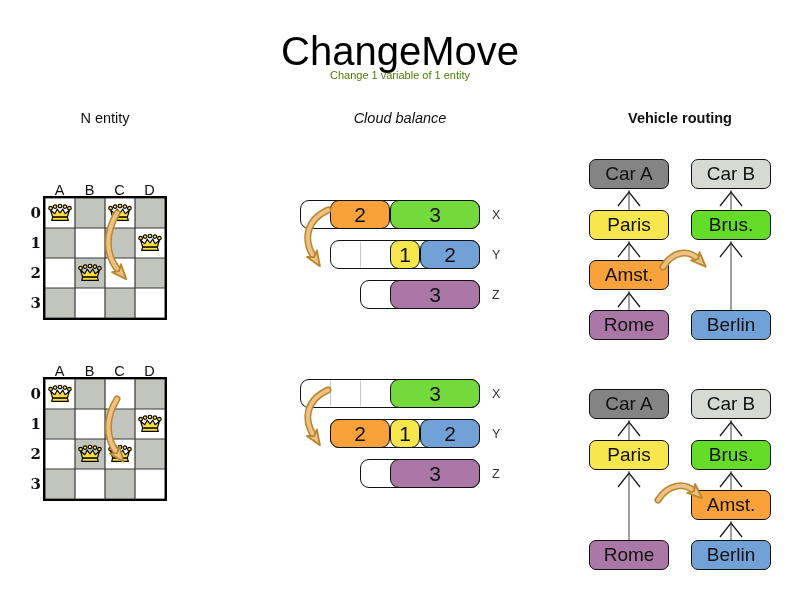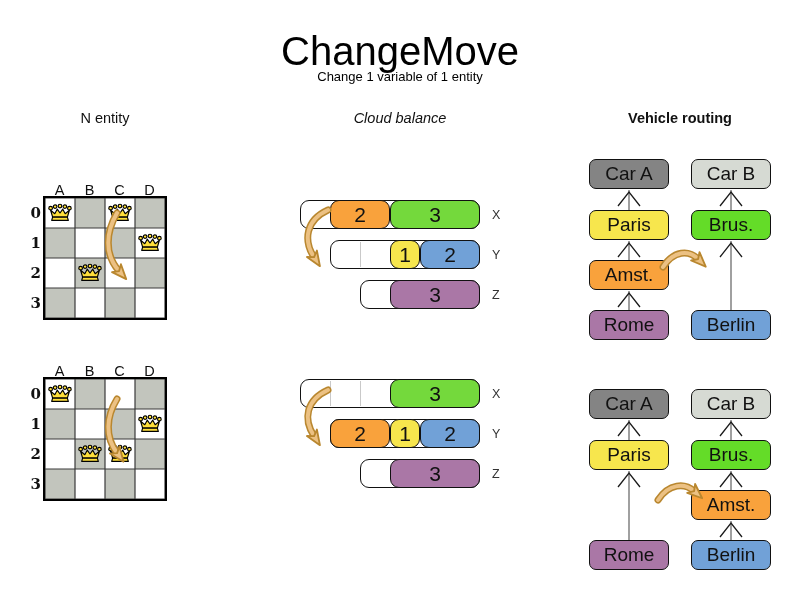--- a/index.html
+++ b/index.html
@@ -1,21 +1,21 @@
 <!DOCTYPE html>
 <html><head>
 <meta charset="utf-8">
 <style>
   html,body{margin:0;padding:0;background:#fff;}
   .page{position:relative;width:800px;height:600px;background:#ffffff;overflow:hidden;
         font-family:"Liberation Sans",sans-serif;color:#111;}
   .title{position:absolute;left:0;top:29px;width:800px;text-align:center;
          font-size:40px;color:#000;}
   .subtitle{position:absolute;left:0;top:69px;width:800px;text-align:center;
-            font-size:13px;color:#000000;}
+            font-size:11px;color:#4d7c0f;}
   .col-header{position:absolute;font-size:14.5px;color:#111;text-align:center;line-height:1.3;}
   svg.layer{position:absolute;left:0;top:0;width:800px;height:600px;pointer-events:none;}
   
   .cell{position:absolute;width:30px;height:30px;box-shadow:inset 0 0 0 0.6px #3a3a3a;}
   .board-frame{position:absolute;width:124px;height:124px;border:2px solid #000;box-sizing:border-box;}
   .board-col-label{position:absolute;width:30px;text-align:center;font-size:14.5px;letter-spacing:1px;color:#111;}
   .board-row-label{position:absolute;width:17px;height:30px;display:flex;align-items:center;justify-content:flex-end;
                    font-family:"DejaVu Serif",serif;font-weight:bold;font-size:15px;color:#111;}
   
   .bar-row{position:absolute;background:#fff;border:1.6px solid #111;border-radius:9px;box-sizing:border-box;}

